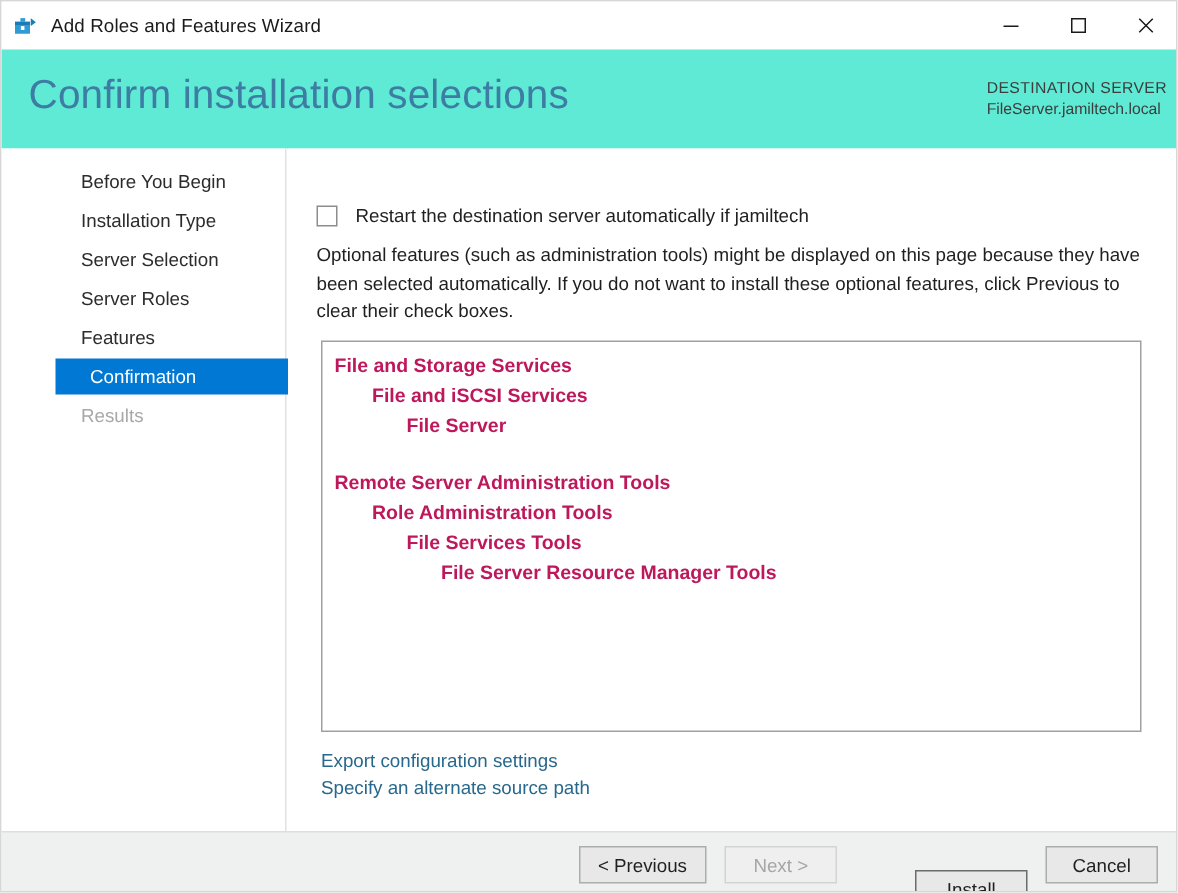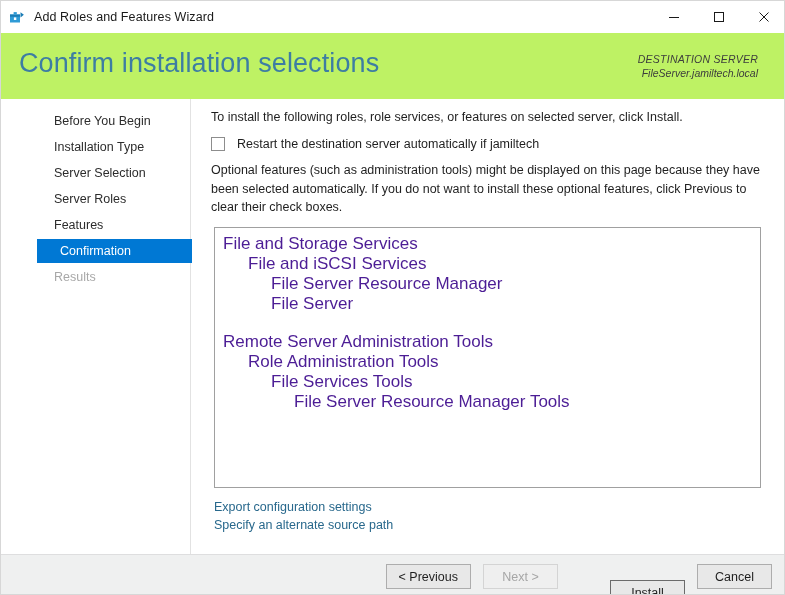--- a/index.html
+++ b/index.html
@@ -63,39 +63,37 @@
     background: transparent;
   }
   .winbtn svg { display: block; }
 
   
   .header {
     position: absolute;
     left: 0; top: 32px;
     width: 785px;
     height: 66px;
-    background: #bef264;
+    background: #5eead4;
   }
   .page-title {
     position: absolute;
     left: 18px;
     top: 15px;
     font-size: 27px;
     font-weight: 300;
     color: #3d7da3;
     letter-spacing: 0.1px;
     white-space: nowrap;
   }
   .dest-block {
     position: absolute;
-    right: 28px;
+    right: 8px;
     top: 19px;
-    text-align: right;
     line-height: 1.35;
-    font-style: italic;
   }
   .dest-label {
     font-size: 10.5px;
     color: #3d3d3d;
     letter-spacing: 0.25px;
     white-space: nowrap;
   }
   .dest-name {
     font-size: 10.5px;
     color: #3d3d3d;
@@ -198,23 +196,24 @@
     background: #ffffff;
     box-sizing: border-box;
     overflow: hidden;
   }
   .tree {
     padding-top: 6px;
   }
   .tree-row {
     height: 20px;
     line-height: 20px;
-    font-size: 17px;
-    color: #4c1d95;
-    white-space: nowrap;
+    font-size: 13px;
+    color: #be185d;
+    white-space: nowrap;
+    font-weight: bold;
   }
   .lvl0 { padding-left: 8px; }
   .lvl1 { padding-left: 33px; }
   .lvl2 { padding-left: 56px; }
   .lvl3 { padding-left: 79px; }
   .tree-gap { height: 18px; }
 
   
   .links {
     position: absolute;
@@ -317,34 +316,32 @@
       <div class="nav-item">Server Selection</div>
       <div class="nav-item">Server Roles</div>
       <div class="nav-item">Features</div>
       <div class="nav-item selected">Confirmation</div>
       <div class="nav-item disabled">Results</div>
     </div>
   </div>
 
   <div class="content">
 
-    <div class="intro-line">To install the following roles, role services, or features on selected server, click Install.</div>
 
     <div class="restart-row">
       <div class="checkbox"></div>
       <div class="restart-label">Restart the destination server automatically if jamiltech</div>
     </div>
 
     <div class="optional-note">Optional features (such as administration tools) might be displayed on this page because they have been selected automatically. If you do not want to install these optional features, click Previous to clear their check boxes.</div>
 
     <div class="listbox">
       <div class="tree">
         <div class="tree-row lvl0">File and Storage Services</div>
         <div class="tree-row lvl1">File and iSCSI Services</div>
-        <div class="tree-row lvl2">File Server Resource Manager</div>
         <div class="tree-row lvl2">File Server</div>
         <div class="tree-gap"></div>
         <div class="tree-row lvl0">Remote Server Administration Tools</div>
         <div class="tree-row lvl1">Role Administration Tools</div>
         <div class="tree-row lvl2">File Services Tools</div>
         <div class="tree-row lvl3">File Server Resource Manager Tools</div>
       </div>
     </div>
 
     <div class="links">

